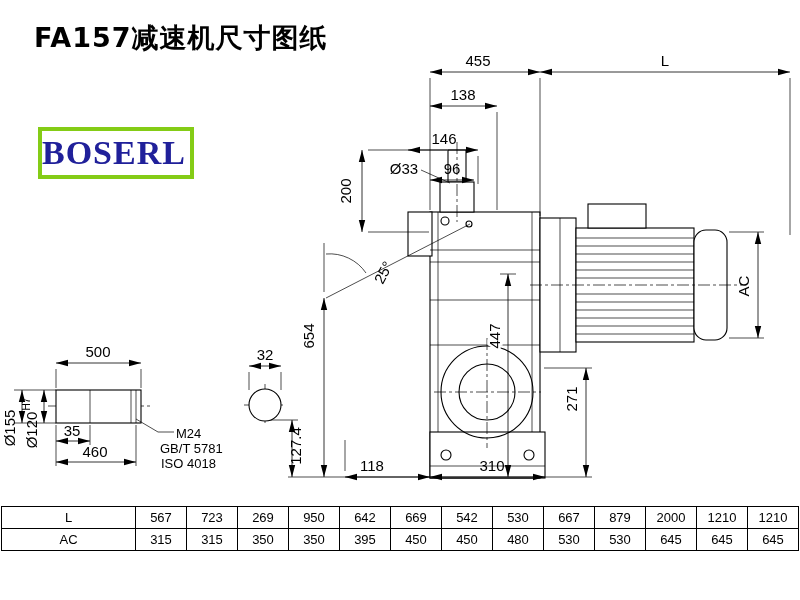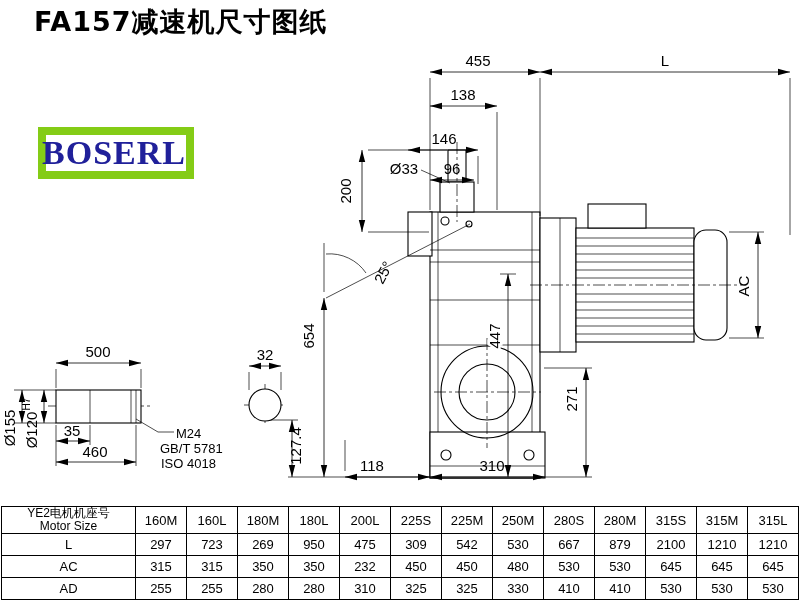--- a/index.html
+++ b/index.html
@@ -1,21 +1,21 @@
 <!DOCTYPE html>
 <html><head>
 <meta charset="utf-8">
 <style>
   *{margin:0;padding:0;box-sizing:border-box}
   html,body{width:800px;height:600px}
   body{background:#fff;font-family:"Liberation Sans",sans-serif;position:relative;overflow:hidden;color:#000}
-  .title{position:absolute;left:34px;top:4px;font-size:27px;font-weight:bold;letter-spacing:1px;
+  .title{position:absolute;left:34px;top:20px;font-size:27px;font-weight:bold;letter-spacing:1px;
          font-family:"DejaVu Sans","Liberation Sans",sans-serif}
-  .logo{position:absolute;left:38px;top:127px;width:156px;height:52px;border:8px solid #84cc16;
-        background:#fff;display:flex;align-items:center;justify-content:flex-end}
+  .logo{position:absolute;left:38px;top:127px;width:156px;height:52px;border:4px solid #84cc16;
+        background:#fff;display:flex;align-items:center;justify-content:flex-start}
   .logo span{font-family:"Liberation Serif",serif;font-size:34px;font-weight:bold;color:#20209a;letter-spacing:1px}
   svg.drawing{position:absolute;left:0;top:0}
   svg text{font-family:"Liberation Sans",sans-serif;font-size:15px;fill:#000;stroke:none}
   .t13{font-size:13px}
   .t10{font-size:10px}
   .halo{paint-order:stroke;stroke:#fff;stroke-width:5px}
   .ln{fill:none;stroke:#000;stroke-width:1.1}
   .fw{fill:#fff;stroke:#000;stroke-width:1.1}
   .cw{fill:#fff;stroke:#000;stroke-width:1.1}
   .thin{fill:none;stroke:#000;stroke-width:0.7}
@@ -202,81 +202,46 @@
       <col>
       <col>
       <col>
       <col>
       <col>
       <col>
       <col>
       <col>
   </colgroup>
   <tbody>
-    <tr class="hdr">
-      <td class="hcell">
-        <div>YE2电机机座号</div>
-        <div>Motor Size</div>
-      </td>
-      <td>160M</td>
-      <td>160L</td>
-      <td>180M</td>
-      <td>180L</td>
-      <td>200L</td>
-      <td>225S</td>
-      <td>225M</td>
-      <td>250M</td>
-      <td>280S</td>
-      <td>280M</td>
-      <td>315S</td>
-      <td>315M</td>
-      <td>315L</td>
-    </tr>
     <tr>
       <td>L</td>
-      <td>297</td>
+      <td>567</td>
       <td>723</td>
       <td>269</td>
       <td>950</td>
-      <td>475</td>
-      <td>309</td>
+      <td>642</td>
+      <td>669</td>
       <td>542</td>
       <td>530</td>
       <td>667</td>
       <td>879</td>
-      <td>2100</td>
+      <td>2000</td>
       <td>1210</td>
       <td>1210</td>
     </tr>
     <tr>
       <td>AC</td>
       <td>315</td>
       <td>315</td>
       <td>350</td>
       <td>350</td>
-      <td>232</td>
+      <td>395</td>
       <td>450</td>
       <td>450</td>
       <td>480</td>
       <td>530</td>
       <td>530</td>
       <td>645</td>
       <td>645</td>
       <td>645</td>
     </tr>
-    <tr>
-      <td>AD</td>
-      <td>255</td>
-      <td>255</td>
-      <td>280</td>
-      <td>280</td>
-      <td>310</td>
-      <td>325</td>
-      <td>325</td>
-      <td>330</td>
-      <td>410</td>
-      <td>410</td>
-      <td>530</td>
-      <td>530</td>
-      <td>530</td>
-    </tr>
   </tbody>
 </table>
 
 </body></html>

